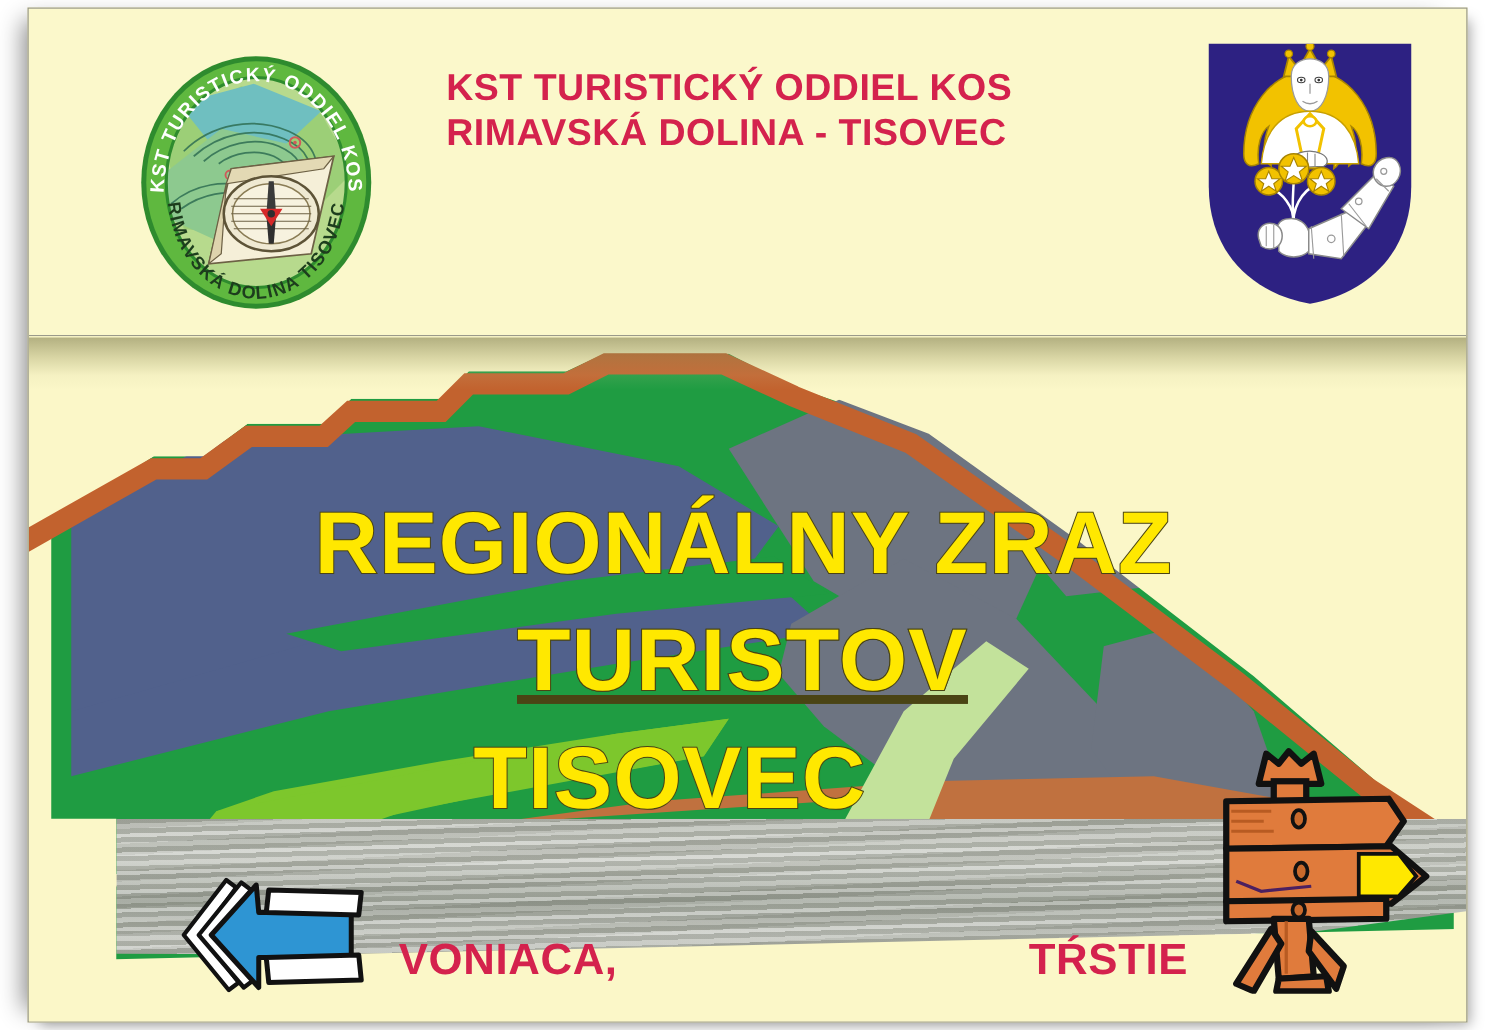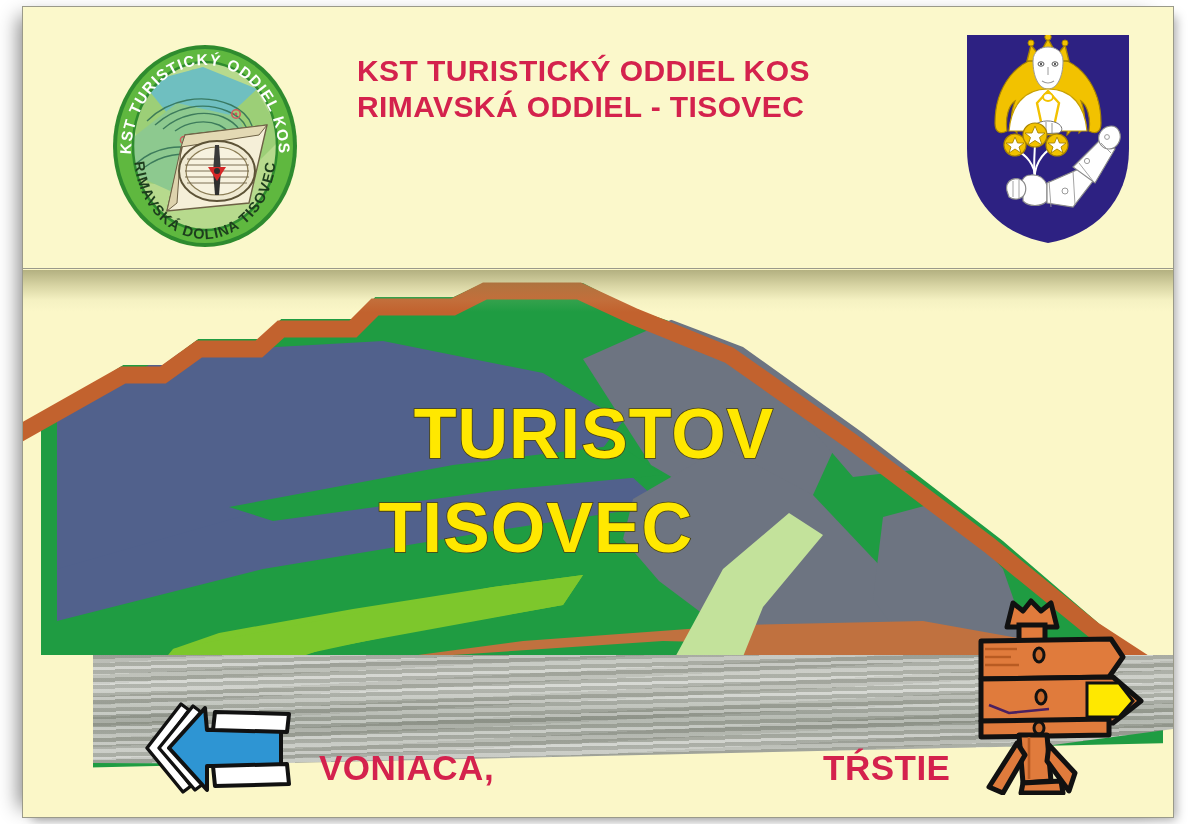--- a/index.html
+++ b/index.html
@@ -152,21 +152,21 @@
     font-size: 70px;
     font-weight: bold;
     color: #ffe800;
     letter-spacing: 1px;
     line-height: 94px;
     -webkit-text-stroke: 1.6px #4a4414;
     paint-order: stroke fill;
     text-shadow: 0 0 1px #4a4414;
   }
   #title-1 { margin-left: -6px; }
-  #title-2 { margin-left: -8px; }
+  #title-2 { margin-left: -8px; text-decoration: underline; }
   #title-3 { margin-left: -124px; }
 
   
   .place-label {
     position: absolute;
     color: #d4224d;
     font-size: 35px;
     font-weight: bold;
     letter-spacing: 0.5px;
     z-index: 32;
@@ -266,21 +266,21 @@
           <textPath href="#arcTop" startOffset="50%" text-anchor="middle">KST TURISTICKÝ ODDIEL KOS</textPath>
         </text>
         <text font-family="Liberation Sans, sans-serif" font-size="14.5" font-weight="bold" fill="#1d3d1d" letter-spacing="1.1">
           <textPath href="#arcBot" startOffset="50%" text-anchor="middle">RIMAVSKÁ DOLINA TISOVEC</textPath>
         </text>
       </svg>
     </div>
 
     <div id="header-text">
       <div class="hdr-line1">KST TURISTICKÝ ODDIEL KOS</div>
-      <div class="hdr-line2">RIMAVSKÁ ODDIEL - TISOVEC</div>
+      <div class="hdr-line2">RIMAVSKÁ DOLINA - TISOVEC</div>
     </div>
 
     <div id="coat-of-arms">
       <svg viewBox="0 0 174 216" xmlns="http://www.w3.org/2000/svg">
         <defs>
           <clipPath id="shieldClip">
             <path d="M6,4 H168 V118 C168,172 132,204 87,212 C42,204 6,172 6,118 Z"></path>
           </clipPath>
         </defs>
         <path d="M6,4 H168 V118 C168,172 132,204 87,212 C42,204 6,172 6,118 Z" fill="#2d2182"></path>
@@ -403,20 +403,21 @@
       <div id="rock-strip"></div>
     </div>
 
     <svg class="layer" viewBox="0 0 1150 549" preserveAspectRatio="none" xmlns="http://www.w3.org/2000/svg">
       <path d="M0,500 L1150,474 L1150,549 L0,549 Z" fill="#fbf7c8"></path>
       <path d="M0,386 L70,386 L70,500 L0,500 Z" fill="#fbf7c8"></path>
     </svg>
   </div>
 
   <div id="poster-title">
+    <div class="title-line" id="title-1">REGIONÁLNY ZRAZ</div>
     <div class="title-line" id="title-2">TURISTOV</div>
     <div class="title-line" id="title-3">TISOVEC</div>
   </div>
 
   <div id="arrow-left">
     <svg viewBox="0 0 160 92" xmlns="http://www.w3.org/2000/svg">
 
       <path d="M46,2 L12,46 L48,90 L56,84 L26,46 L54,8 Z" fill="#ffffff" stroke="#111111" stroke-width="3.4" stroke-linejoin="round"></path>
       <path d="M58,4 L24,46 L60,88 L68,82 L38,46 L66,10 Z" fill="#ffffff" stroke="#111111" stroke-width="3.4" stroke-linejoin="round"></path>
 

